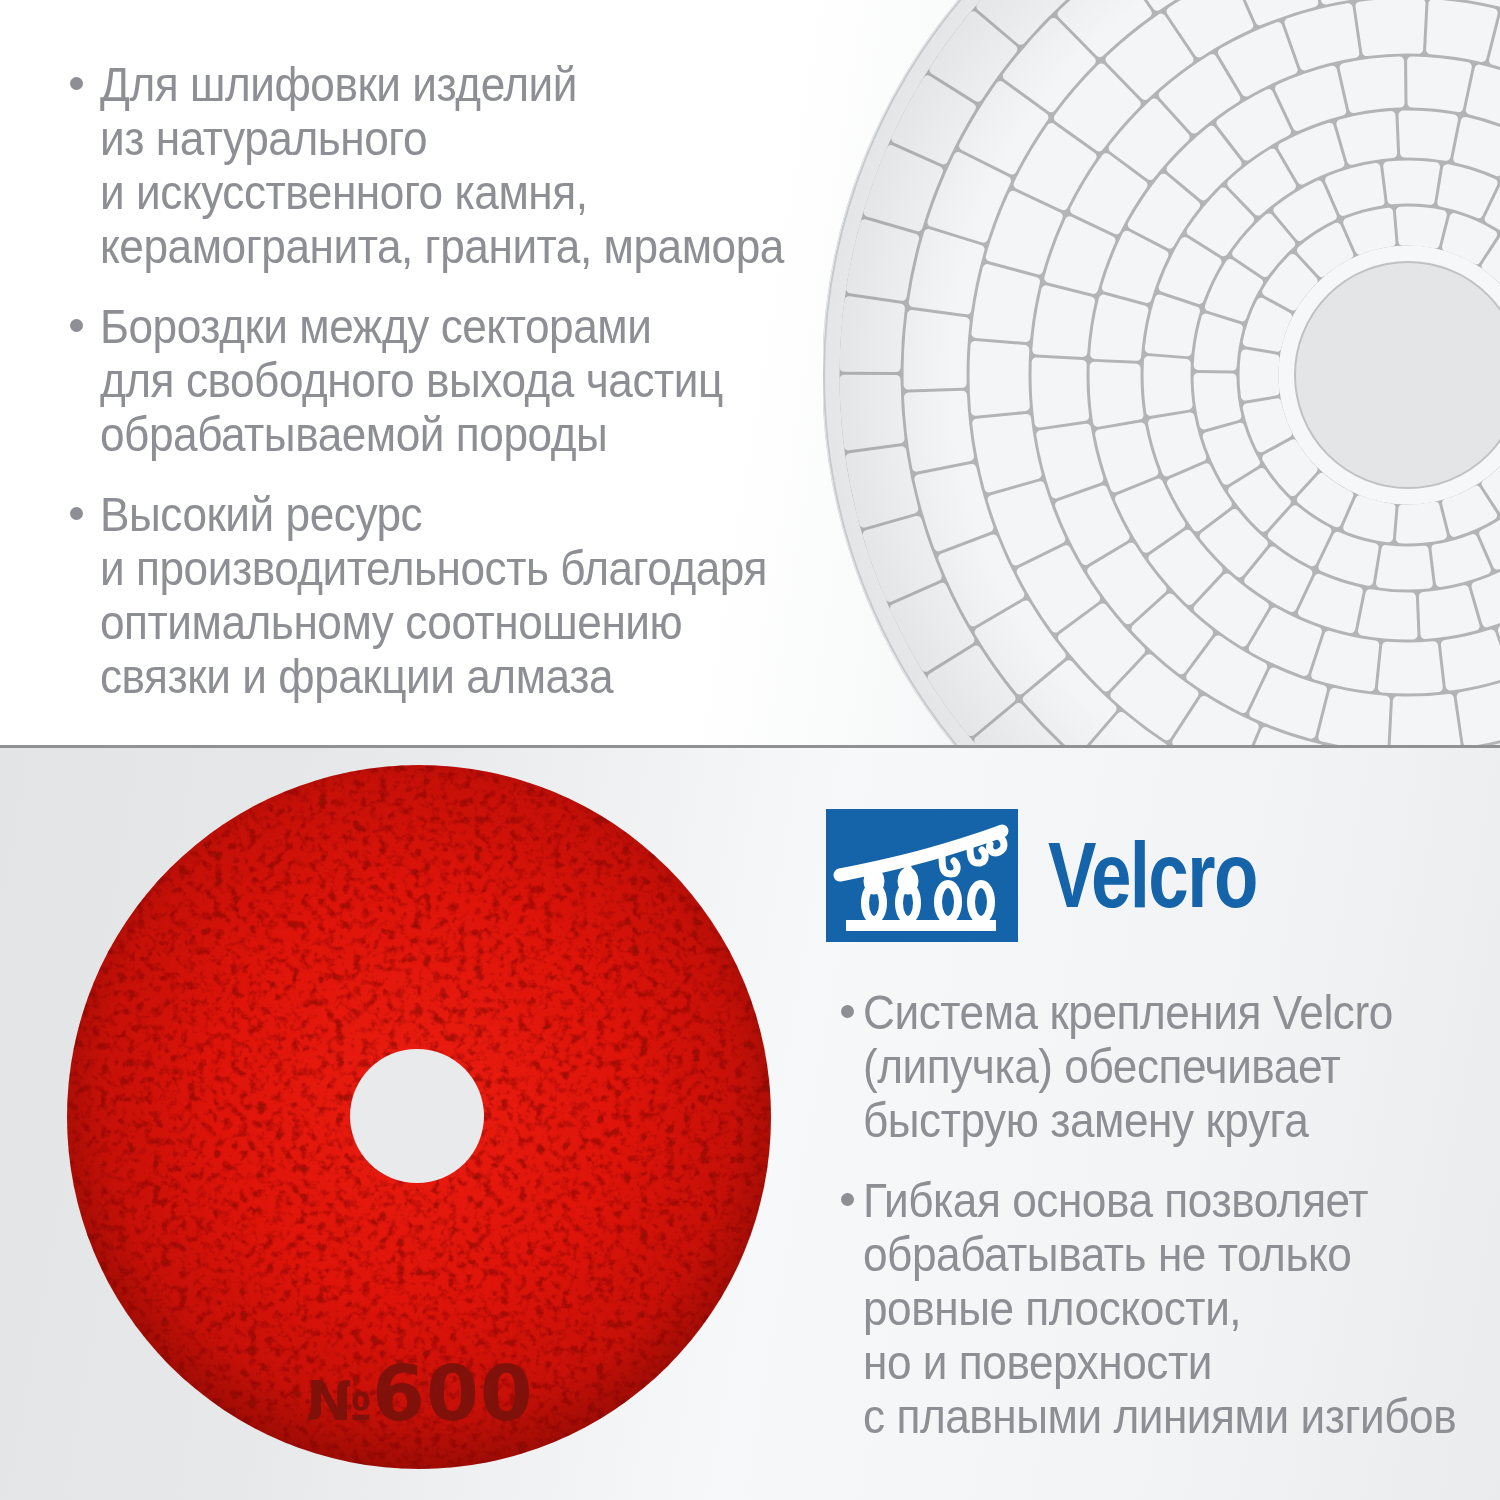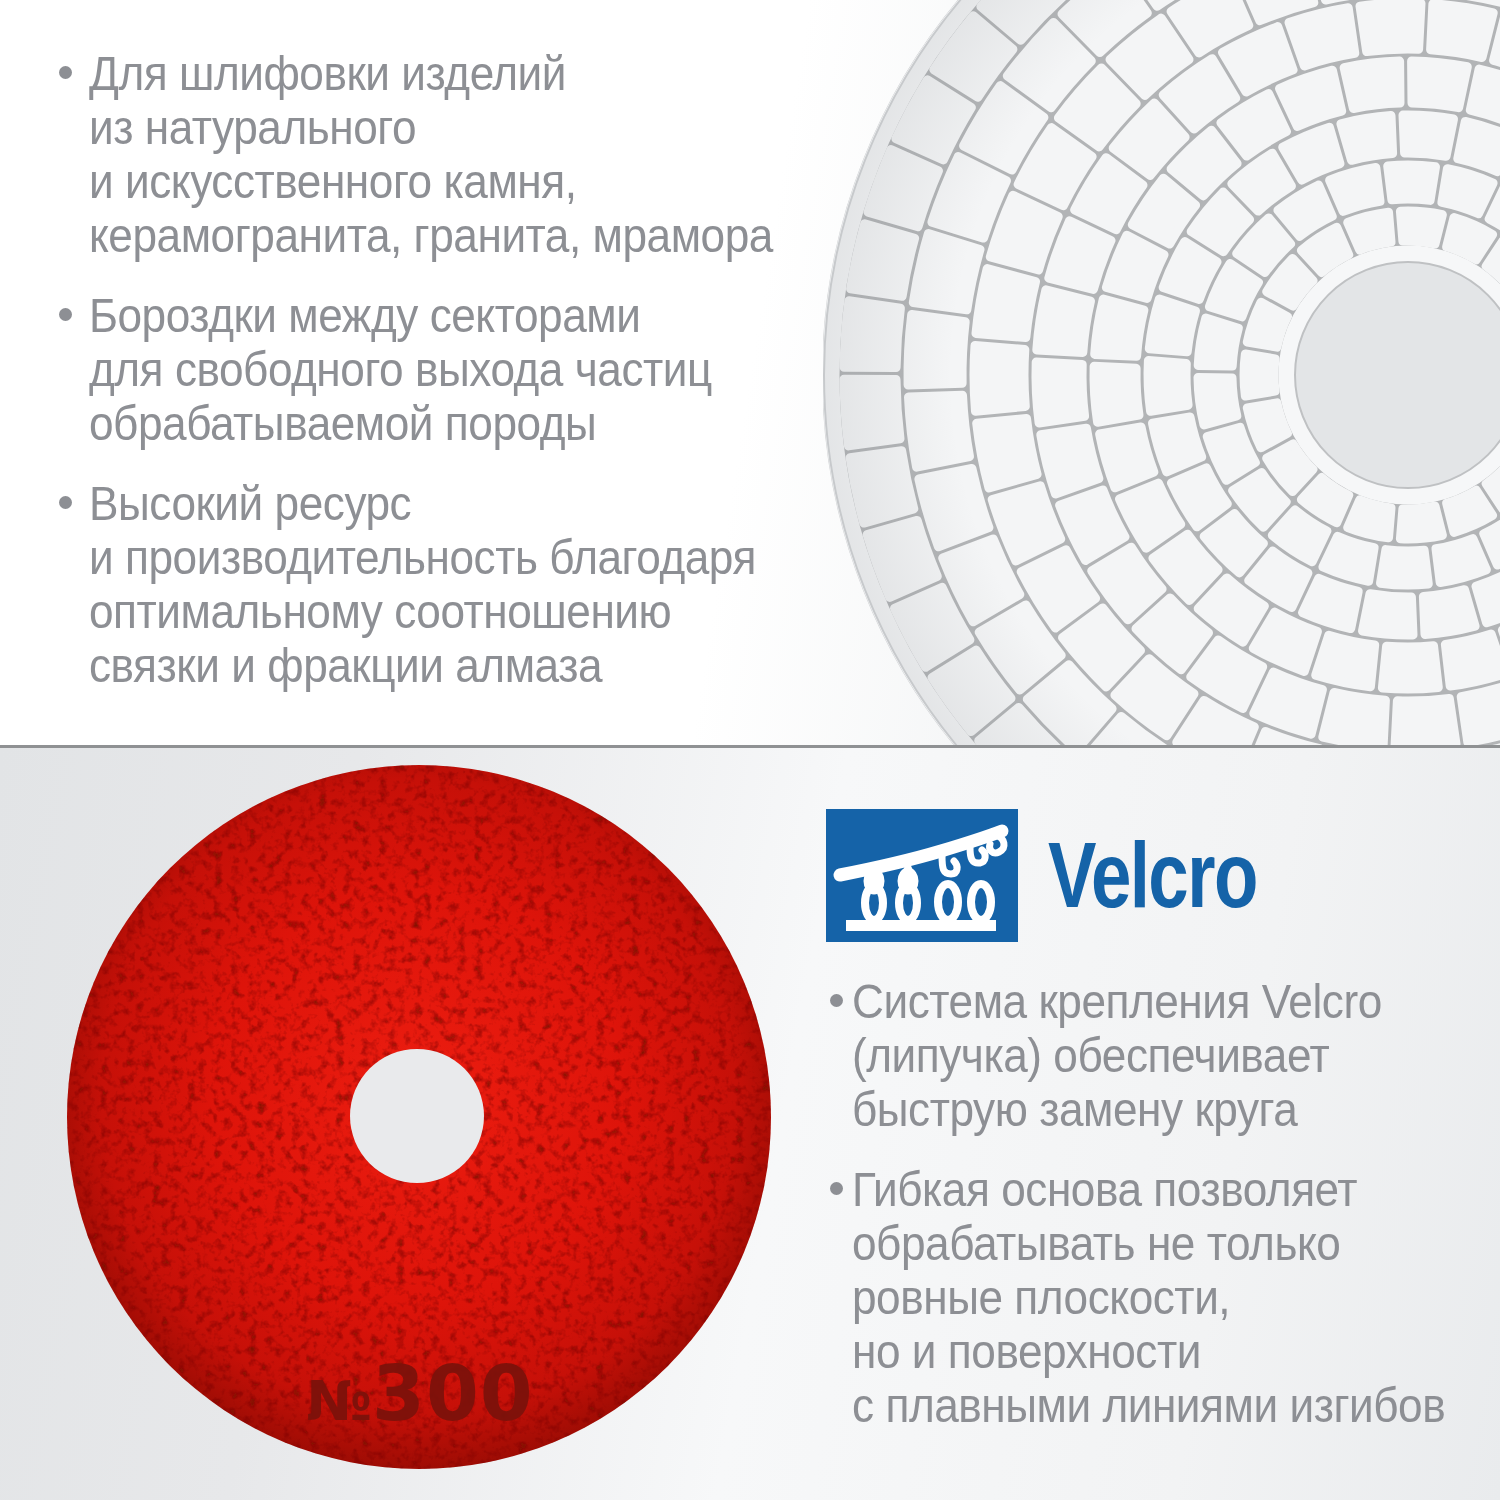--- a/index.html
+++ b/index.html
@@ -16,21 +16,21 @@
   }
   .divider{
     position:absolute;left:0;top:745px;width:1500px;height:3px;
     background:var(--divider-gray,#8f9193);
   }
   .bottom-section{
     position:absolute;left:0;top:748px;width:1500px;height:752px;overflow:hidden;
     background:linear-gradient(100deg,#e2e4e6 0%,#e7e8ea 22%,#f7f8f9 52%,#f2f3f4 80%,#e9ebed 100%);
   }
   
-  ul.features{list-style:none;margin:3px;padding:0;position:absolute;}
+  ul.features{list-style:none;margin:14px;padding:0;position:absolute;}
   ul.features li{position:relative;margin:0 0 26px 0;}
   .features-top{left:56px;top:44px;width:830px;}
   .features-top li{padding-left:30px;}
   .features-bottom{left:827px;top:224px;width:820px;}
   .features-bottom li{padding-left:22px;margin-bottom:32px;}
   .bullet-dot{
     position:absolute;left:0;top:19px;width:13px;height:13px;border-radius:50%;
     background:var(--bullet-gray,#8d8f94);
   }
   .ftext{
@@ -386,21 +386,21 @@
         </filter>
       </defs>
       <circle cx="353" cy="353" r="352" fill="url(#redg)"></circle>
       <g clip-path="url(#redclip)">
         <rect width="706" height="706" fill="#000" filter="url(#feltD)"></rect>
         <rect width="706" height="706" fill="#000" filter="url(#feltL)" opacity="0.55"></rect>
       </g>
       <circle cx="351" cy="352" r="67" fill="#e9eaec"></circle>
     </svg>
 
-    <div class="grit-label"><span class="no-sign">№</span><span>300</span></div>
+    <div class="grit-label"><span class="no-sign">№</span><span>600</span></div>
 
     <div class="velcro-box">
       <svg viewBox="0 0 192 133">
         <g stroke="#fff" fill="none" stroke-linecap="round">
 
           <rect x="20" y="111" width="150" height="11" fill="#fff" stroke="none"></rect>
 
           <ellipse cx="48" cy="94" rx="9" ry="17" stroke-width="8"></ellipse>
           <ellipse cx="48" cy="72" rx="7" ry="10" stroke-width="7"></ellipse>
           <ellipse cx="82" cy="94" rx="9" ry="17" stroke-width="8"></ellipse>

